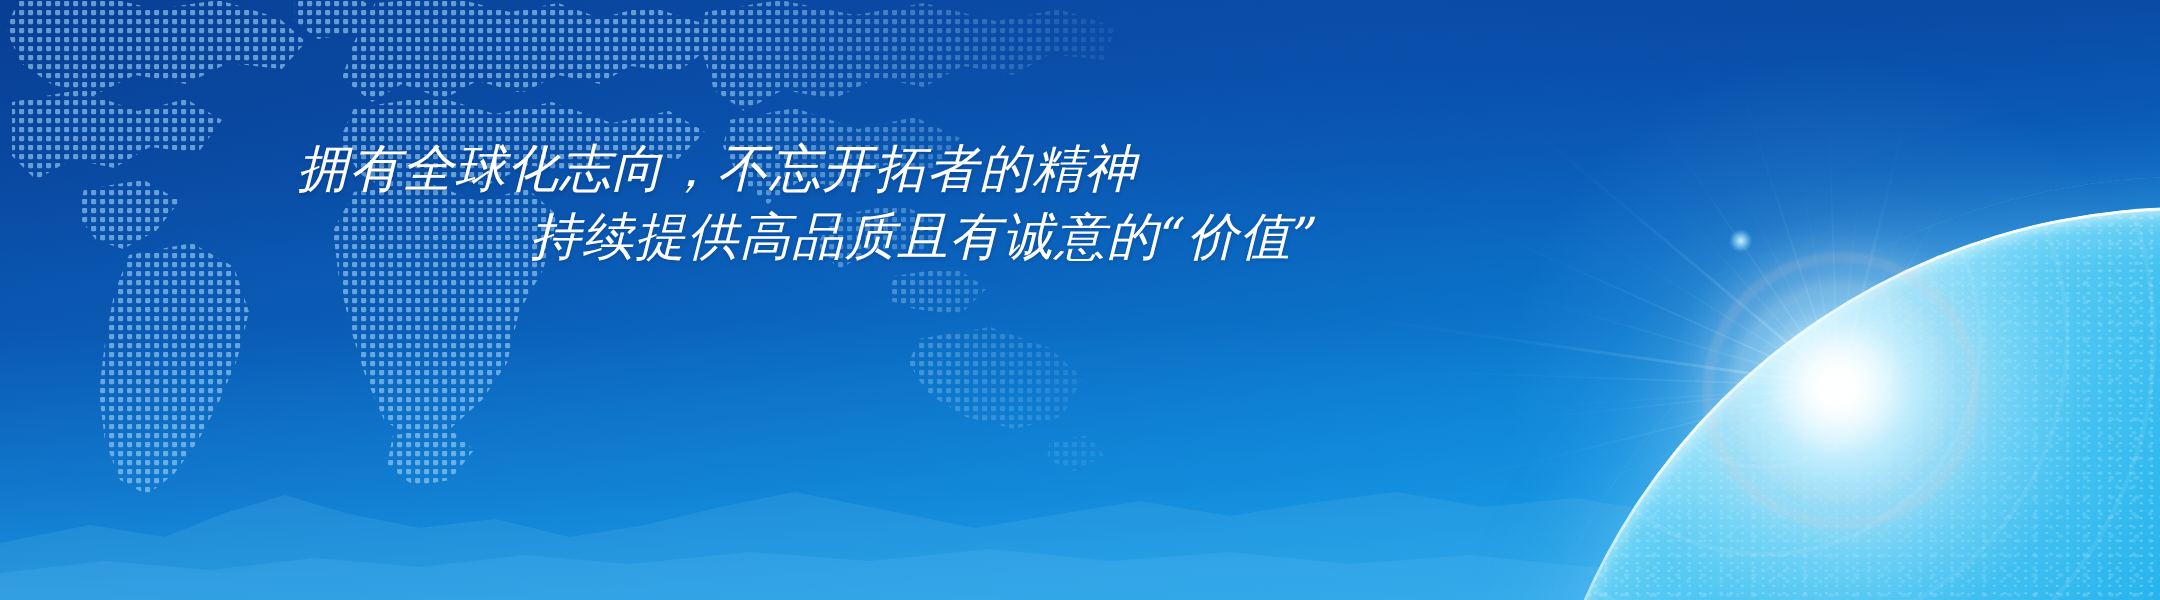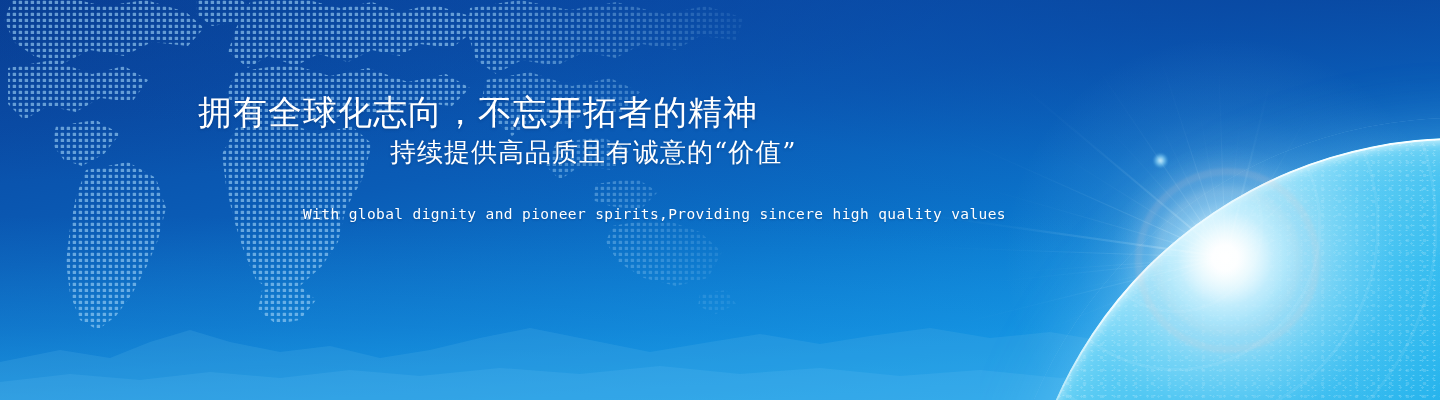--- a/index.html
+++ b/index.html
@@ -10,20 +10,21 @@
     -webkit-font-smoothing:antialiased;
   }
 
   
   #banner{
     position:relative;
     width:1440px;
     height:400px;
     overflow:hidden;
     background:#0a50ab;
+    font-style:italic;
   }
 
   
   .bg-base{
     position:absolute; inset:0;
     background:
       linear-gradient(168deg,
         #0a47a0 0%,
         #0a4ea8 18%,
         #0a5cb6 38%,
@@ -250,21 +251,21 @@
   .cn-line{
     position:absolute;
     color:#ffffff;
     font-family:"DejaVu Serif", "Liberation Serif", serif;
     font-weight:400;
     letter-spacing:1px;
     white-space:nowrap;
     text-shadow:0 1px 3px rgba(5,40,95,0.35);
   }
   .cn1{ left:198px; top:90px; font-size:34px; }
-  .cn2{ left:390px; top:135px; font-size:26px; }
+  .cn2{ left:353px; top:135px; font-size:34px; }
 
   .en-line{
     position:absolute;
     left:303px; top:206px;
     color:#ffffff;
     font-family:"DejaVu Sans Mono", "Liberation Mono", monospace;
     font-size:14.5px;
     letter-spacing:0.4px;
     white-space:nowrap;
     text-shadow:0 1px 2px rgba(5,40,95,0.30);
@@ -396,16 +397,15 @@
       <div class="ray" style="width: 200px; transform: rotate(-202deg); opacity: 0.48;"></div>
       <div class="ray" style="width: 210px; transform: rotate(176deg); opacity: 0.5;"></div>
       <div class="ray" style="width: 165px; transform: rotate(168deg); opacity: 0.48;"></div>
     </div>
   <div class="flare-core"></div>
   <div class="flare-dot"></div>
 
   <div class="copy">
     <div class="cn-line cn1">拥有全球化志向，不忘开拓者的精神</div>
     <div class="cn-line cn2">持续提供高品质且有诚意的“价值”</div>
-    <div class="en-line">With global dignity and pioneer spirits,Providing sincere high quality values</div>
   </div>
 
 </div>
 
 </body></html>

